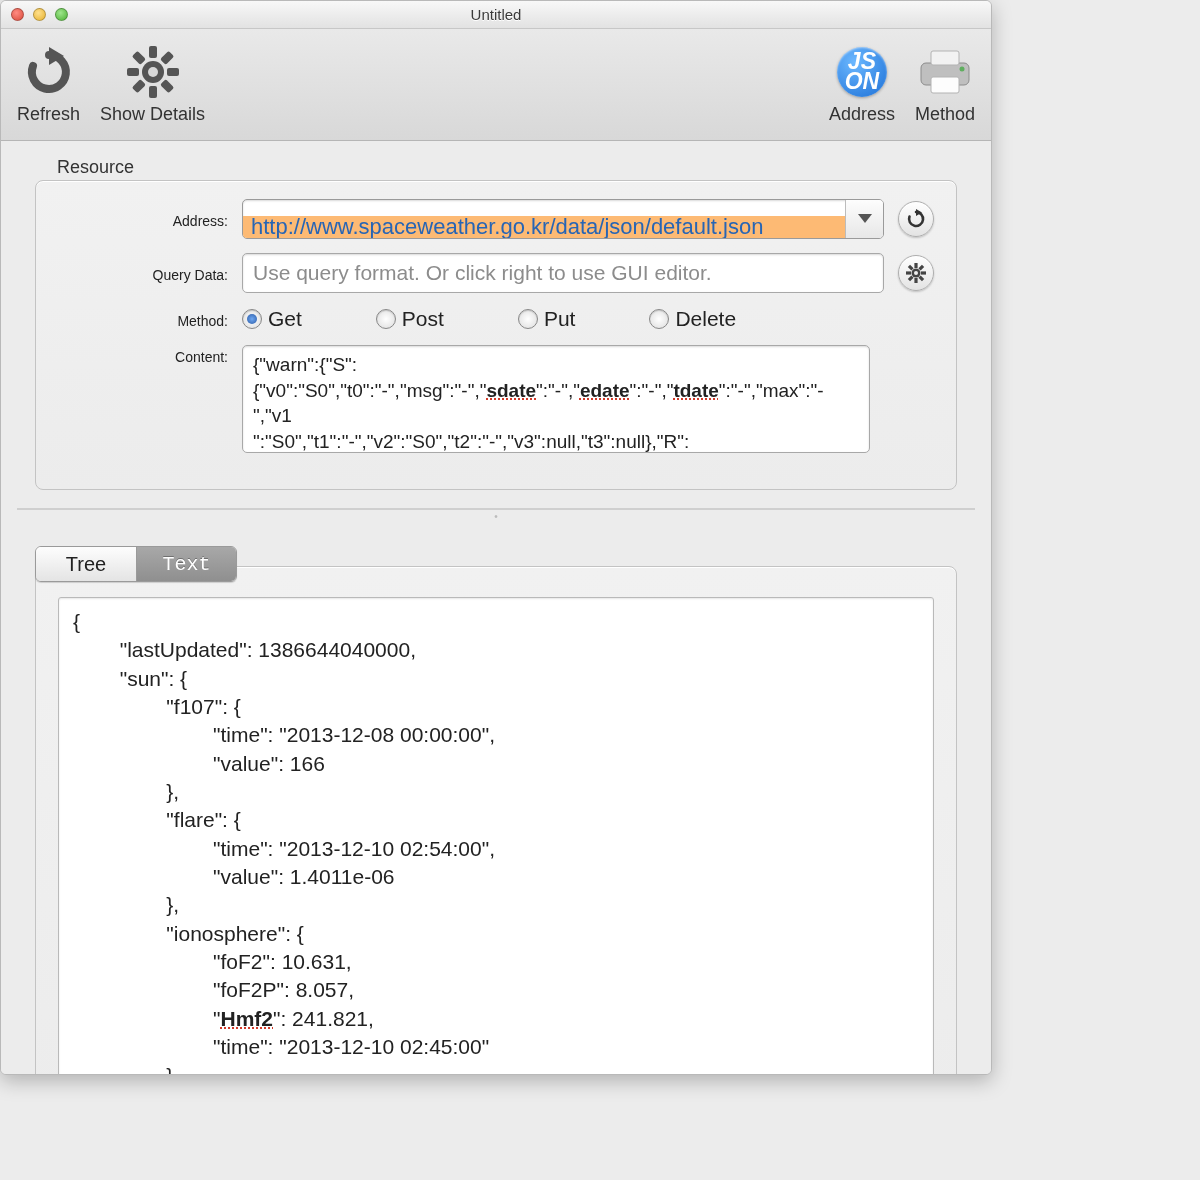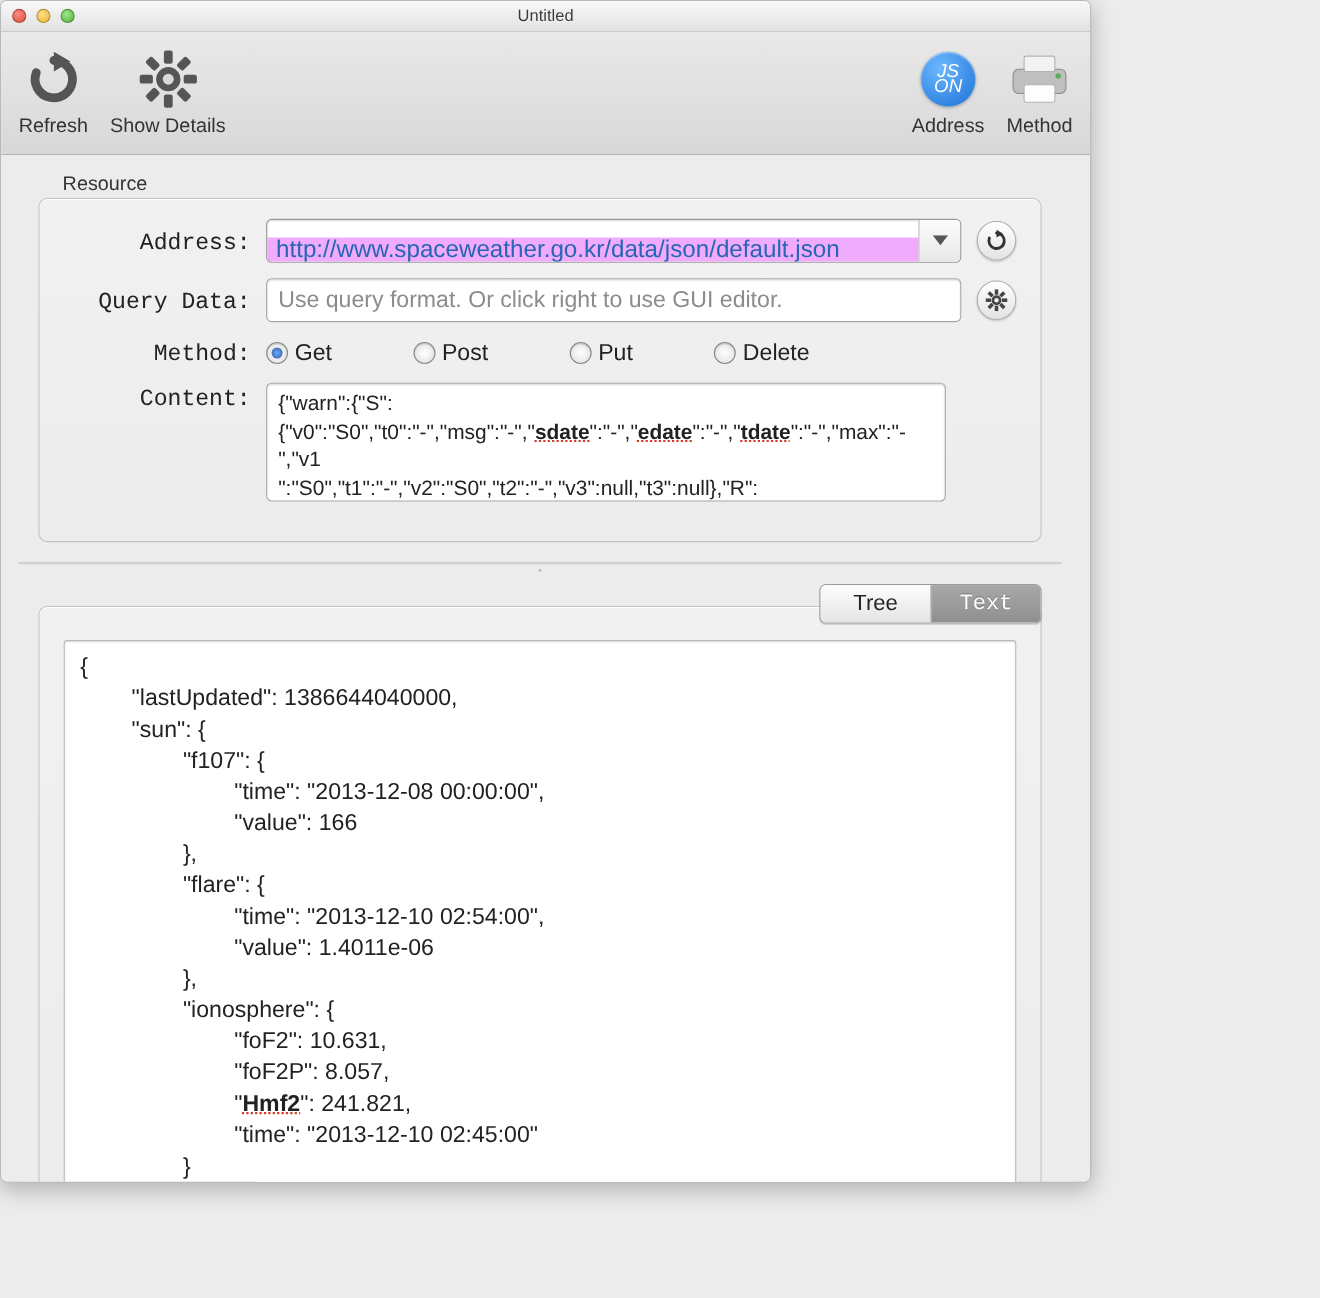--- a/index.html
+++ b/index.html
@@ -75,29 +75,29 @@
   .tb-icon {
     width: 56px; height: 56px;
     display: flex; align-items: center; justify-content: center;
   }
   .tb-spacer { flex: 1; }
   .json-badge {
     width: 50px; height: 50px; border-radius: 50%;
     background: radial-gradient(circle at 35% 30%, #6cb8ff, #1b6fd6);
     color: #fff;
     display: flex; align-items: center; justify-content: center;
-    font-style: italic; font-weight: normal; font-size: 17px;
+    font-style: italic; font-weight: bold; font-size: 23px;
     line-height: 0.85;
     box-shadow: inset 0 1px 2px rgba(255,255,255,0.5), 0 1px 3px rgba(0,0,0,0.3);
   }
   
   .content {
     flex: 1;
     background: #ececec;
-    padding: 12px 44px 24px 34px;
+    padding: 12px 34px 24px 34px;
     display: flex;
     flex-direction: column;
     gap: 0;
     overflow: auto;
   }
   .group-label {
     font-size: 18px;
     color: #333;
     margin: 4px 0 2px 22px;
   }
@@ -110,45 +110,44 @@
   }
   .form-row {
     display: flex;
     align-items: center;
     margin-bottom: 14px;
   }
   .form-row.align-top { align-items: flex-start; margin-top: 12px; }
   .form-label {
     width: 170px;
     text-align: right;
-    font-size: 21px;
+    font-size: 14px;
     color: #222;
     margin-right: 14px;
     padding-top: 4px;
-    font-family: Liberation Mono, monospace;
   }
   .form-field { flex: 1; display: flex; align-items: center; gap: 14px; }
   .addr-wrap {
     flex: 1;
     display: flex;
     border: 1px solid #9a9a9a;
     border-radius: 5px;
     background: #fff;
     height: 40px;
     box-shadow: inset 0 1px 2px rgba(0,0,0,0.15);
     overflow: hidden;
   }
   .addr-input {
     flex: 1;
     border: none;
     outline: none;
     font-size: 22px;
     padding: 4px 8px;
     color: #2765b5;
-    background: #f0abfc;
+    background: #fdba74;
     margin-top: 16px;
   }
   .addr-chevron {
     width: 38px;
     border-left: 1px solid #bcbcbc;
     background: linear-gradient(#fdfdfd,#e7e7e7);
     display: flex; align-items: center; justify-content: center;
     color: #555;
     cursor: pointer;
   }
@@ -213,22 +212,22 @@
     border-bottom: 1px solid #cfcfcf;
     position: relative;
   }
   .divider::after {
     content: "•"; color: #bcbcbc; font-size: 10px;
     position: absolute; left: 50%; top: 2px; transform: translateX(-50%);
   }
   
   .tabs {
     display: flex;
-    justify-content: flex-end;
-    margin-top: 0;
+    justify-content: flex-start;
+    margin-top: 18px;
     margin-bottom: -16px;
     position: relative;
     z-index: 2;
   }
   .seg {
     display: flex;
     border: 1px solid #9a9a9a;
     border-radius: 6px;
     overflow: hidden;
     box-shadow: 0 1px 1px rgba(0,0,0,0.15);

